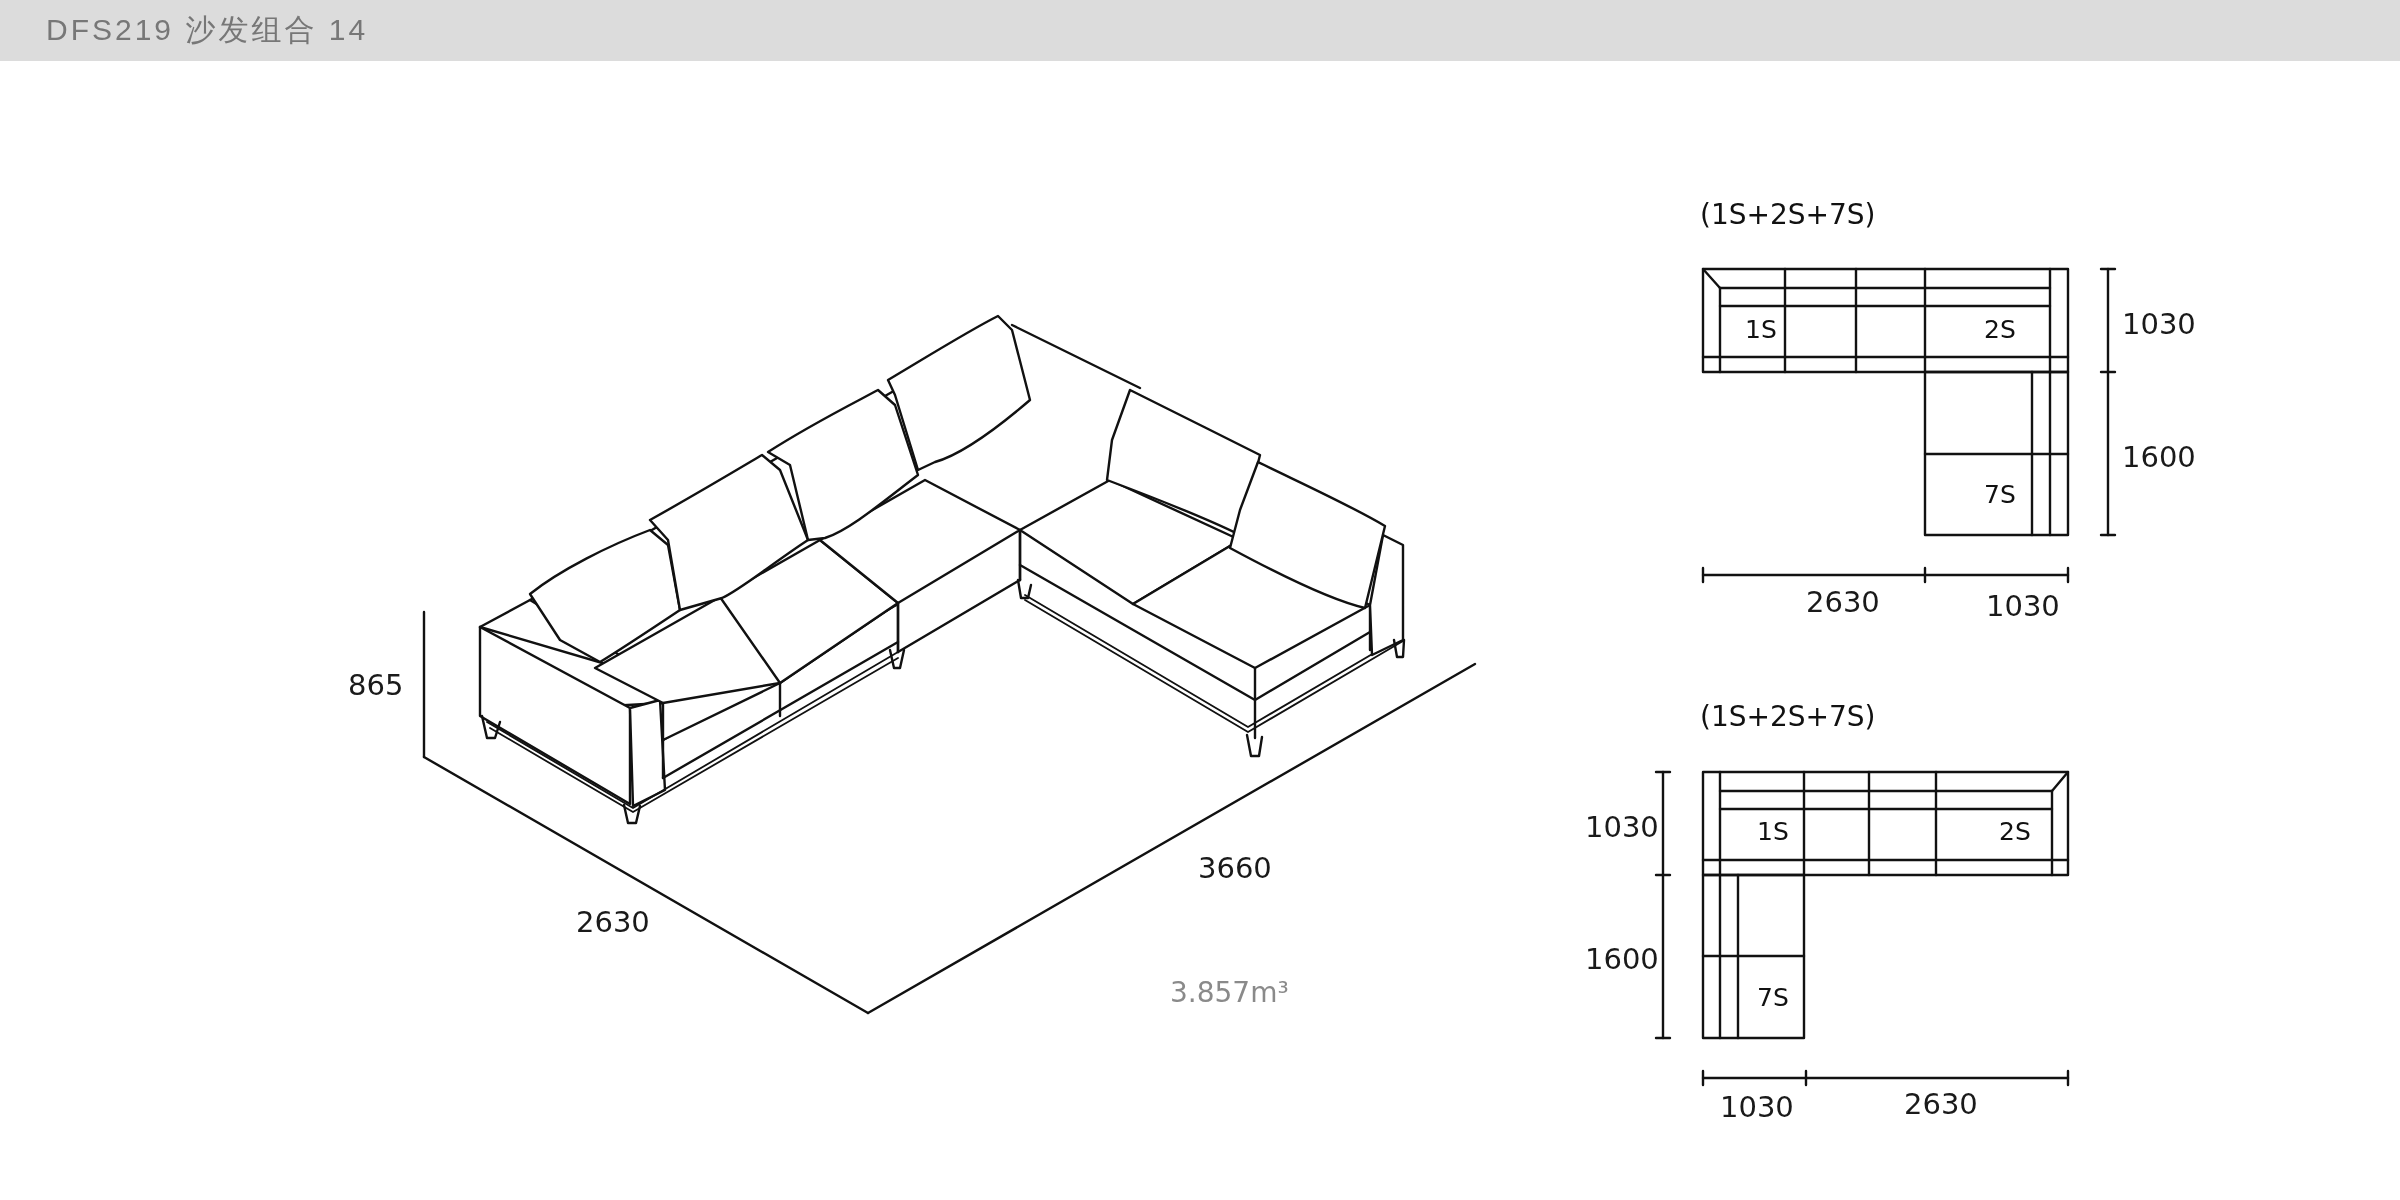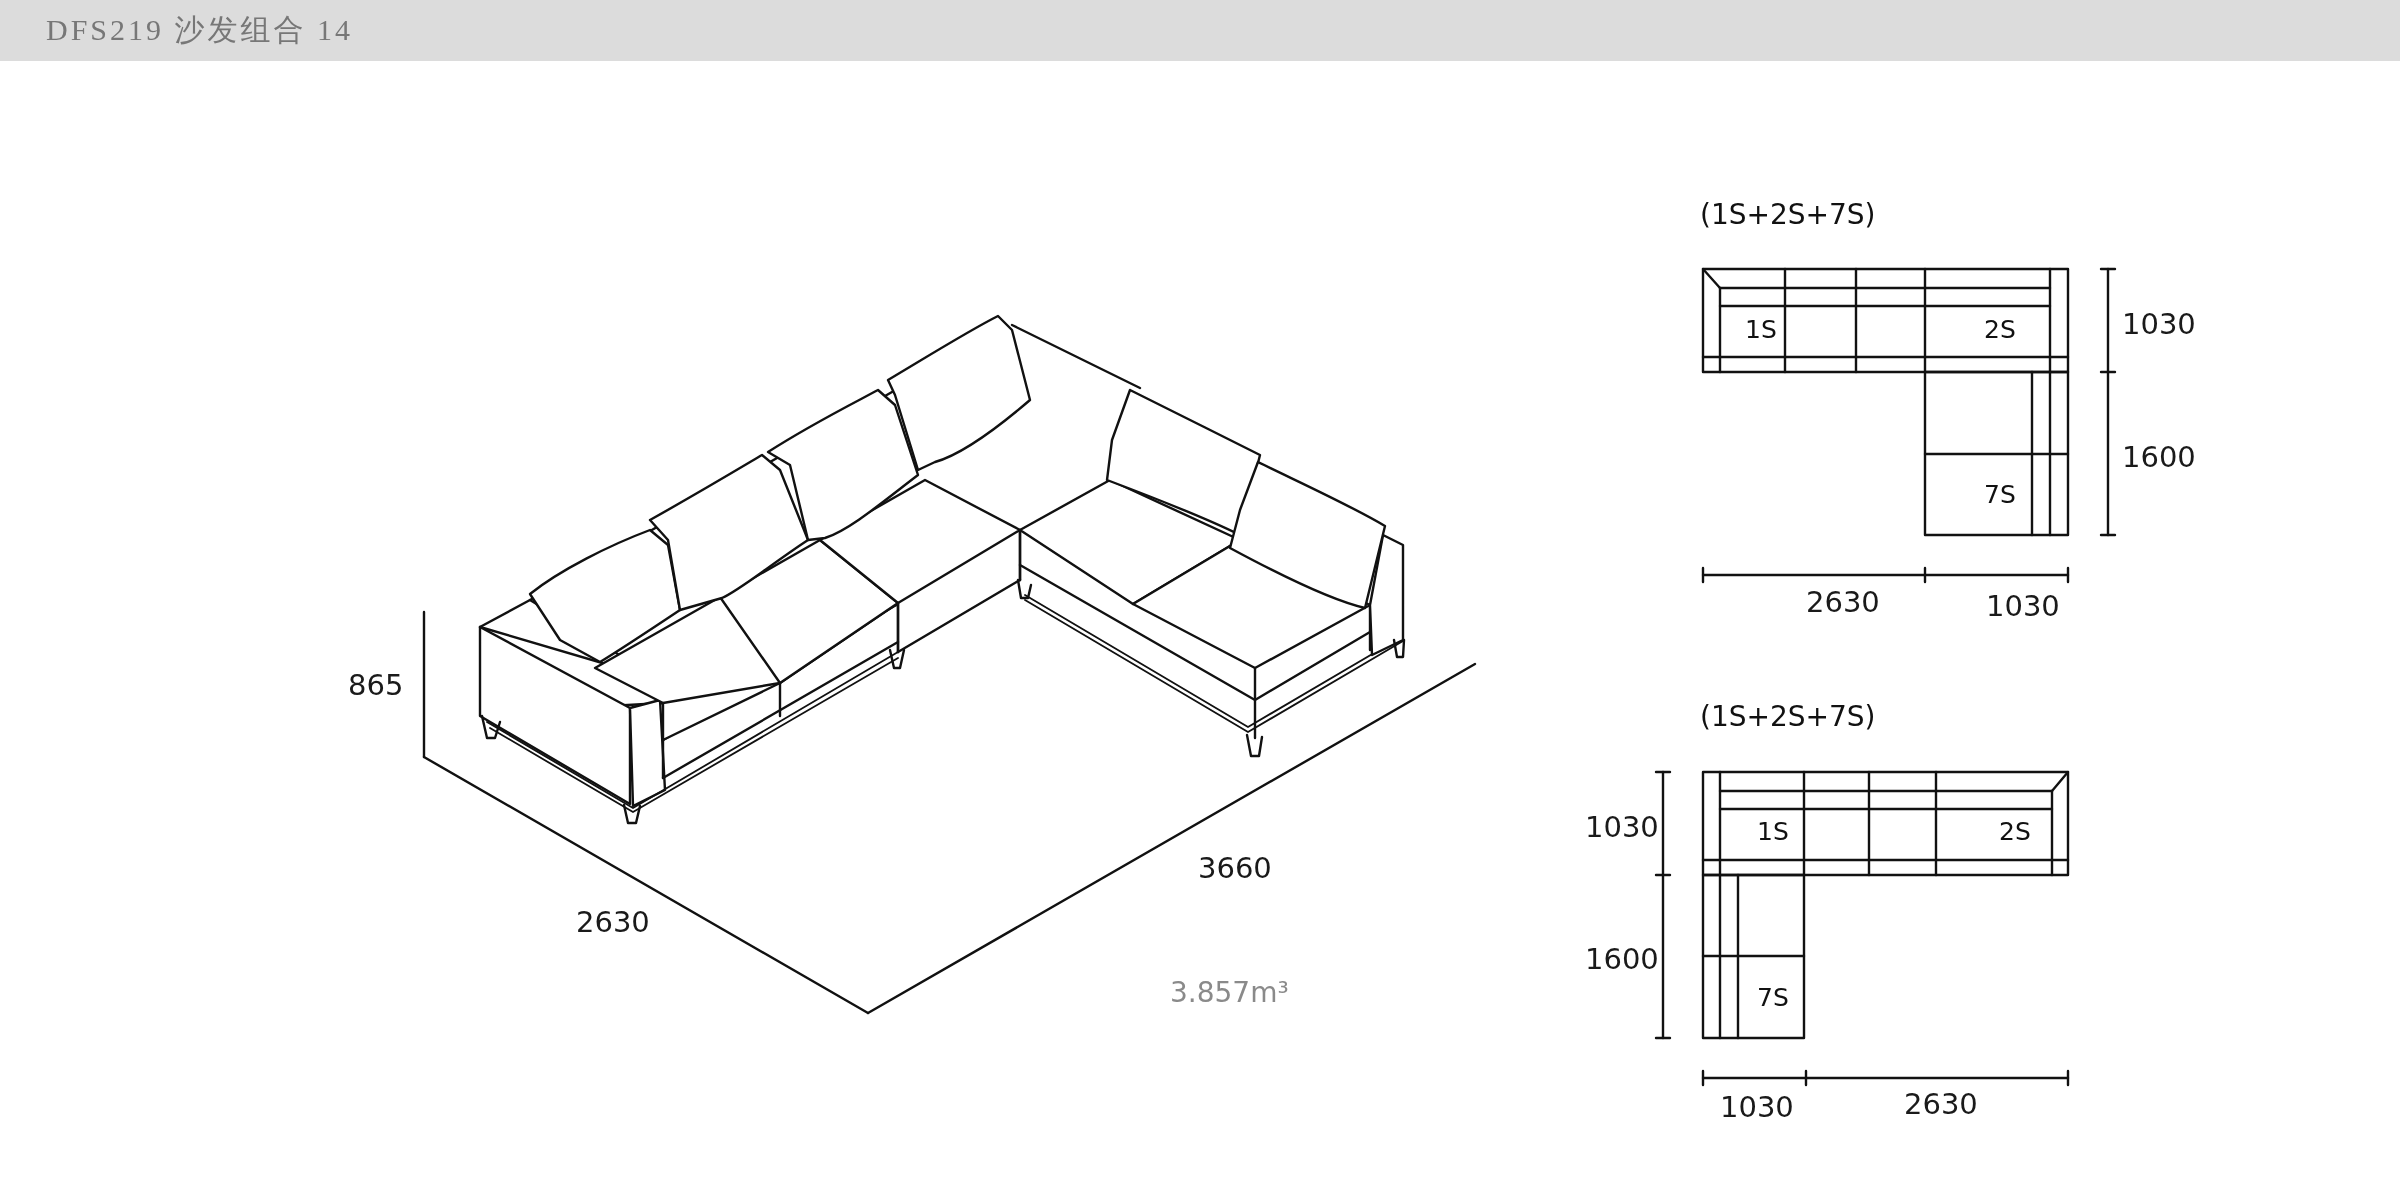--- a/index.html
+++ b/index.html
@@ -1,18 +1,18 @@
 <!DOCTYPE html>
 <html><head>
 <meta charset="utf-8">
 <style>
   html, body { margin:0; padding:0; background:#ffffff; }
   body { width:2400px; height:1200px; position:relative; overflow:hidden; font-family:"DejaVu Sans", sans-serif; }
   .header { position:absolute; left:0; top:0; width:2400px; height:61px; background:#dcdcdc; }
-  .header-title { position:absolute; left:46px; top:10px; font-size:30px; letter-spacing:3px; color:#777777; font-family:Liberation Serif, serif; font-weight:300; }
+  .header-title { position:absolute; left:46px; top:10px; font-size:30px; letter-spacing:3px; color:#777777; font-family:Liberation Sans, sans-serif; font-weight:300; }
   svg.canvas { position:absolute; left:0; top:0; }
   .dim-text { font-family:"DejaVu Sans", sans-serif; font-size:29px; fill:#1a1a1a; }
   .plan-text { font-family:"DejaVu Sans", sans-serif; font-size:25px; fill:#111; }
   .title-text { font-family:"DejaVu Sans", sans-serif; font-size:28px; fill:#111; }
   .vol-text { font-family:"DejaVu Sans", sans-serif; font-size:28px; fill:#8a8a8a; }
   .ln2 { stroke:#111; stroke-width:2.4; fill:none; stroke-linecap:round; stroke-linejoin:round; }
   .ln-thin { stroke:#111; stroke-width:1.8; fill:none; stroke-linecap:round; stroke-linejoin:round; }
   .fillw { fill:#ffffff; }
 </style>
 </head>

